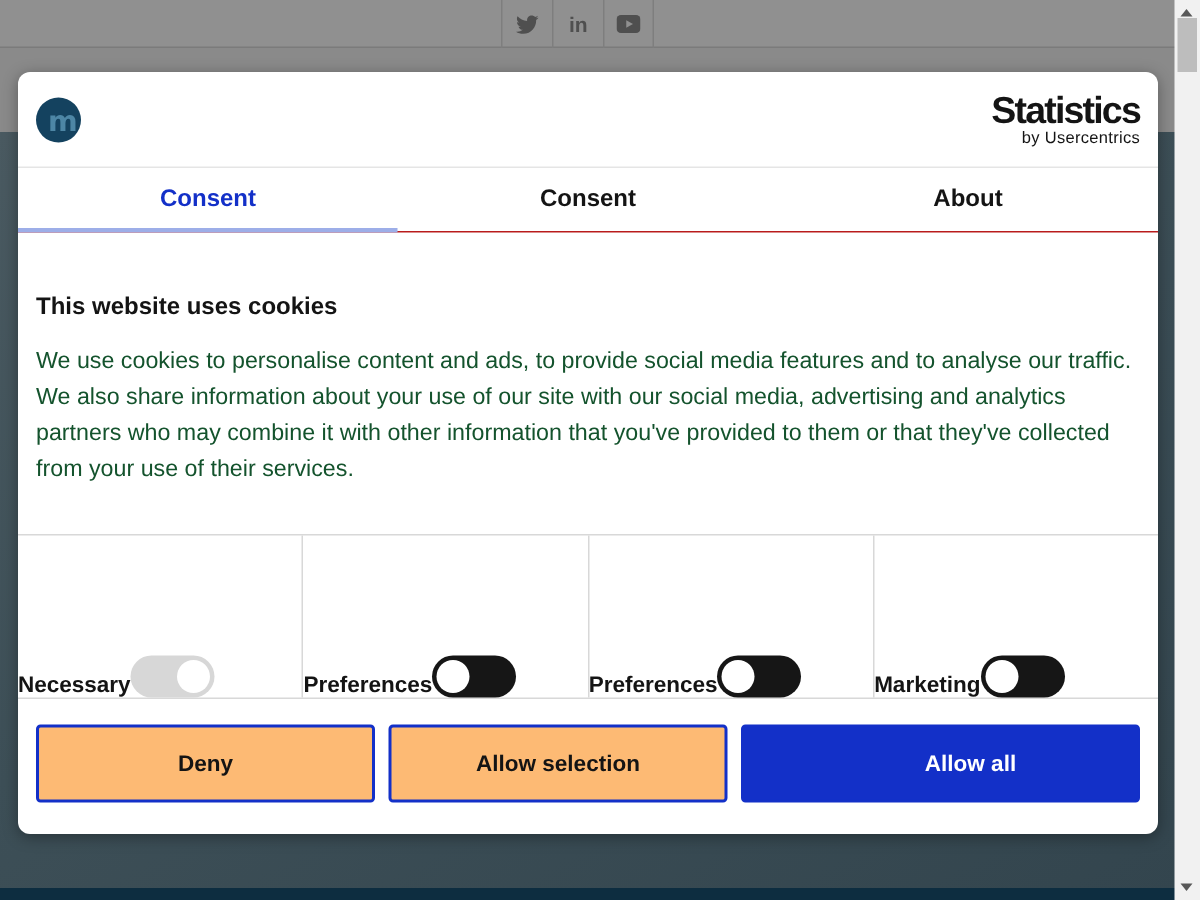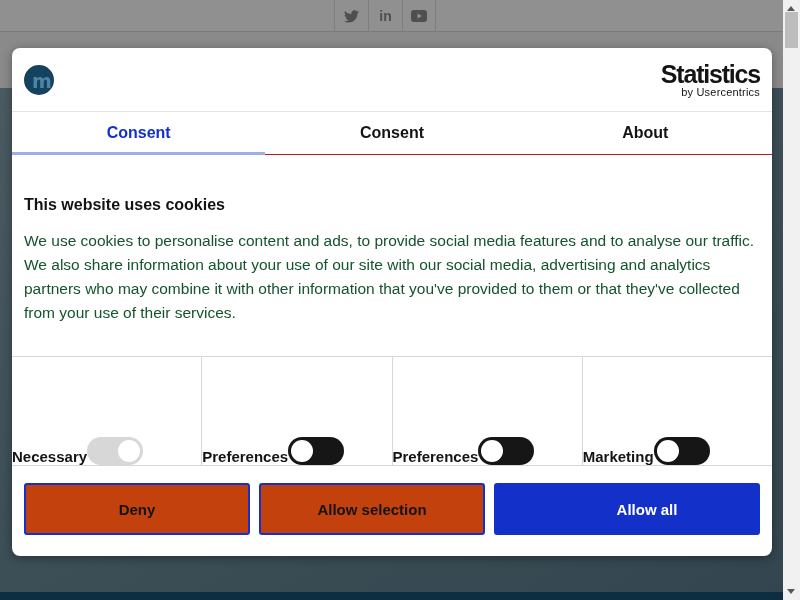--- a/index.html
+++ b/index.html
@@ -108,21 +108,21 @@
   .toggle.off .knob { left: 3px; }
   .toggle.on-disabled { background: #d7d7d7; cursor: default; }
   .toggle.on-disabled .knob { right: 3px; }
 
   .btn-row {
     position: absolute; left: 12px; top: 435px; width: 736px; height: 52px;
     display: flex; gap: 9px;
   }
   .btn {
     flex: 1; height: 52px; border: 2px solid #1330C8; border-radius: 3px;
-    background: #c2410c; color: #141414; font-size: 15px; font-weight: 700;
+    background: #fdba74; color: #141414; font-size: 15px; font-weight: 700;
     font-family: "Liberation Sans", sans-serif; cursor: pointer;
     display: flex; align-items: center; justify-content: center;
   }
   .btn.primary { background: #1330C8; border-color: #1330C8; color: #ffffff; padding-left: 40px; }
 </style>
 </head>
 <body>
 
 <div class="top-bar"></div>
 <div class="social-strip">

